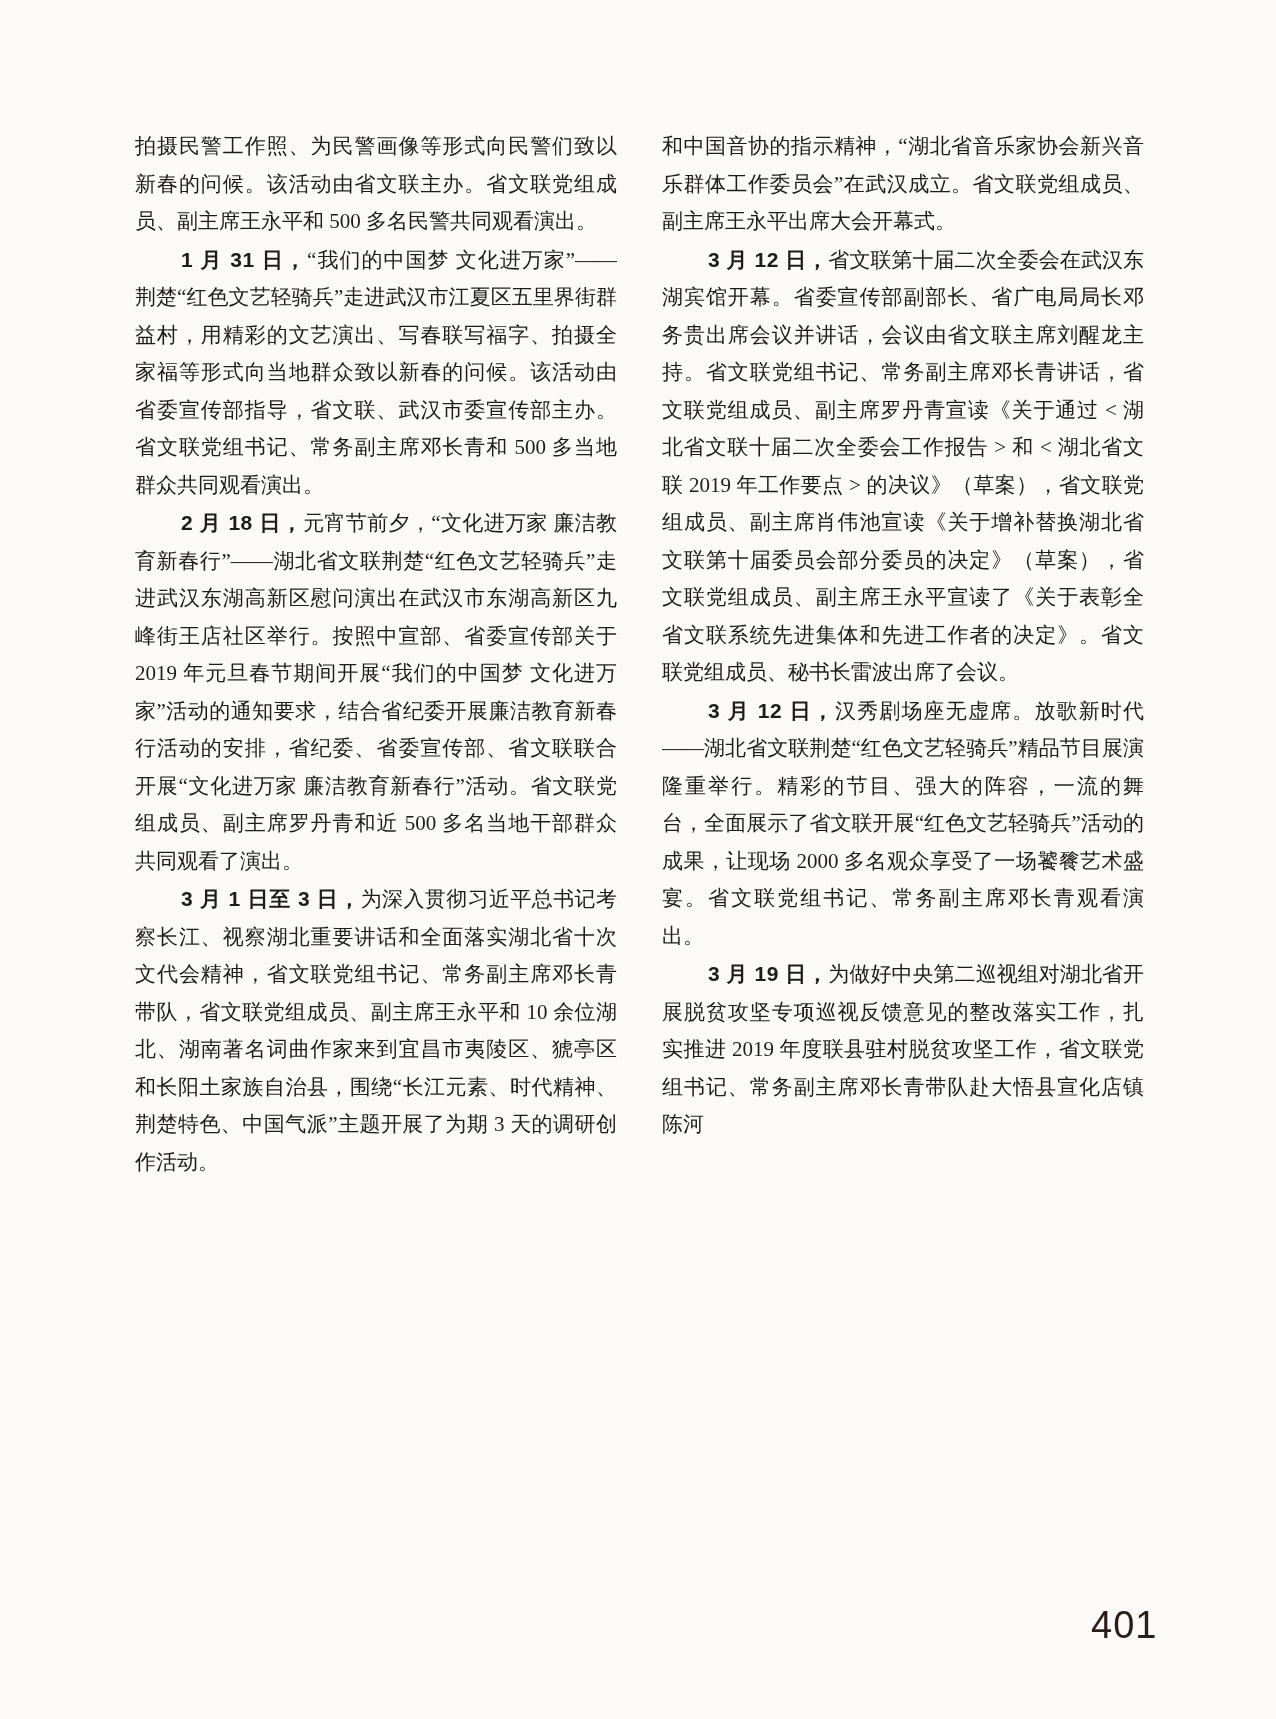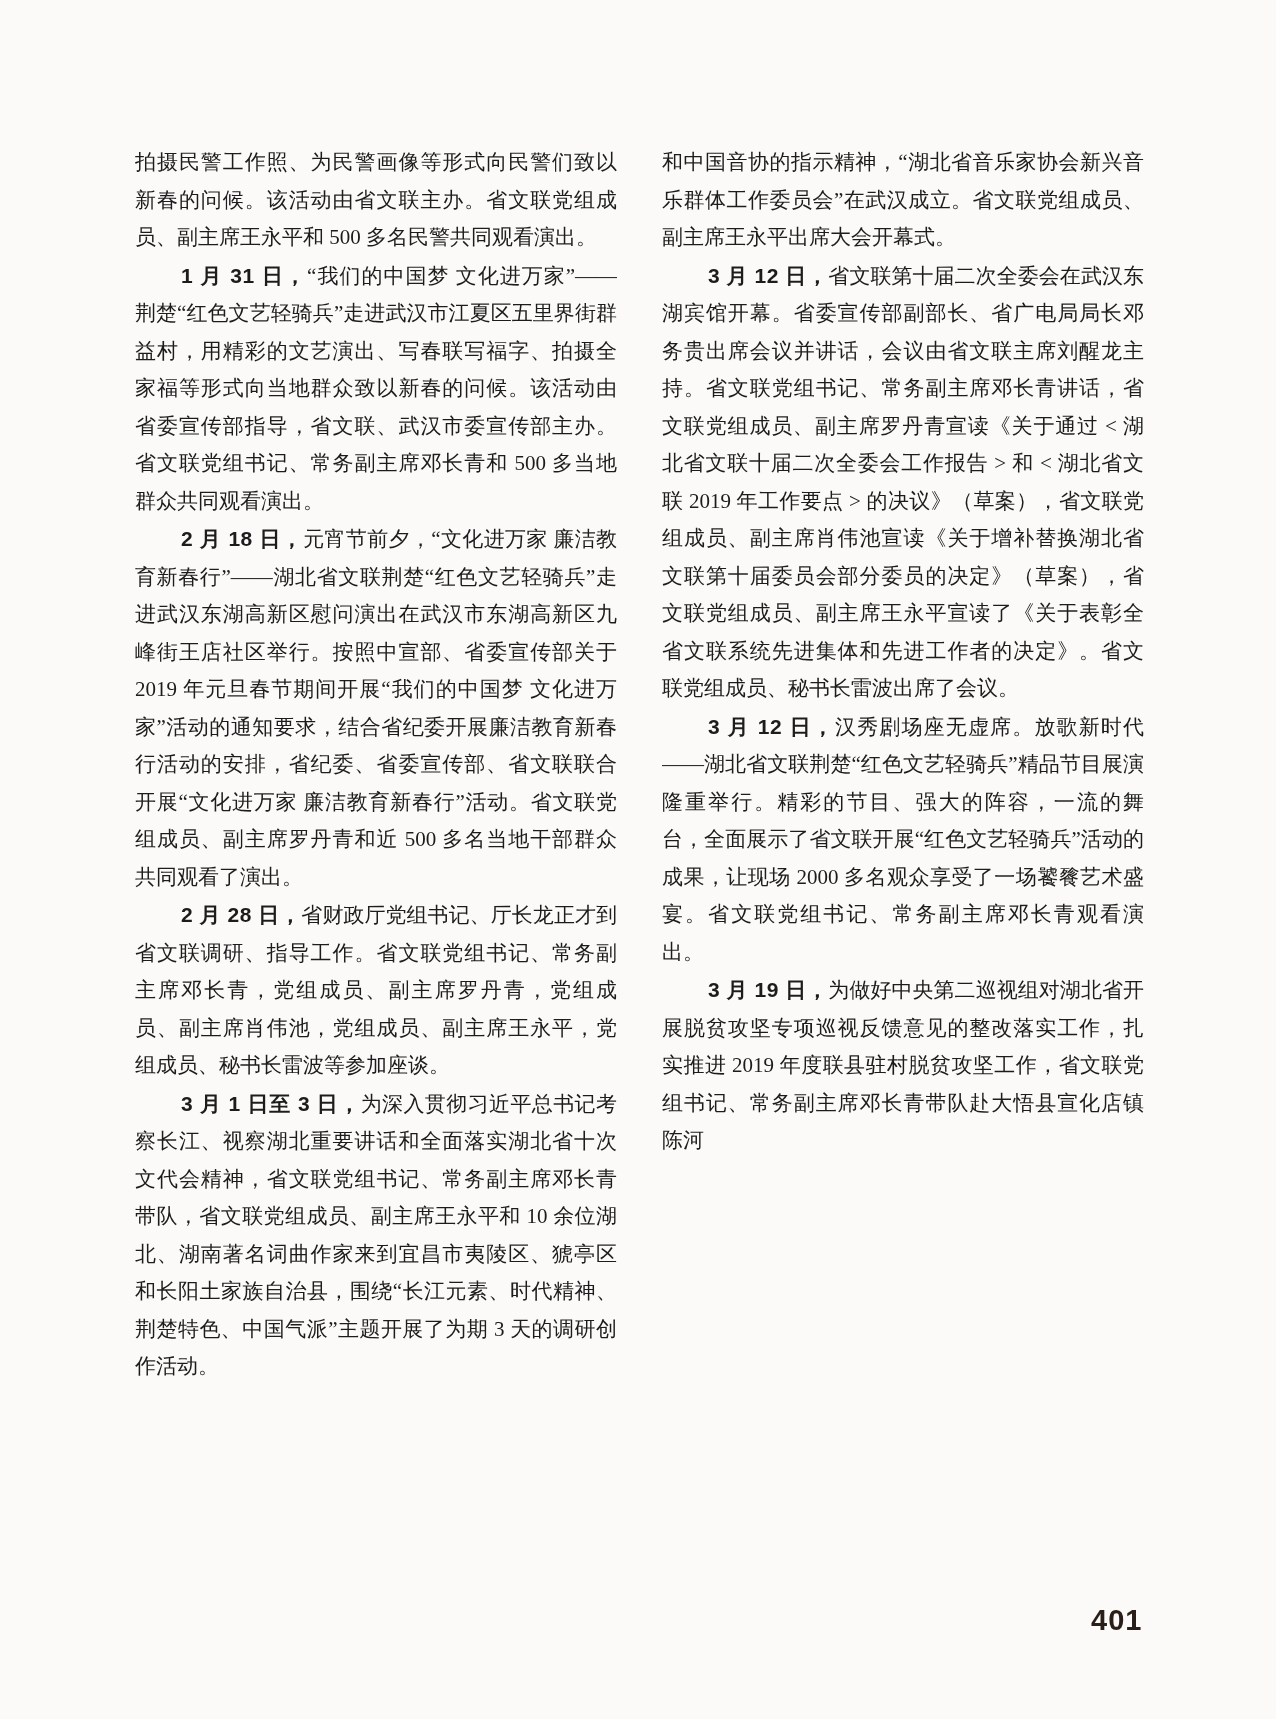--- a/index.html
+++ b/index.html
@@ -14,21 +14,21 @@
     font-family: "Liberation Serif", "DejaVu Serif", serif;
     color: #1c1c1c;
     overflow: hidden;
   }
   .page {
     position: absolute;
     inset: 0;
   }
   .column {
     position: absolute;
-    top: 144px;
+    top: 128px;
     width: 482px;
     height: 1470px;
     font-size: 21px;
     line-height: 37.5px;
     overflow: hidden;
   }
   .column-left  { left: 135px; }
   .column-right { left: 662px; }
   .para {
     margin: 0;
@@ -41,35 +41,34 @@
   .date {
     font-family: "Liberation Sans", "DejaVu Sans", sans-serif;
     font-weight: 700;
     letter-spacing: 0.5px;
   }
   .page-number {
     position: absolute;
     left: 1091px;
     top: 1604px;
     font-family: "Liberation Sans", "DejaVu Sans", sans-serif;
-    font-size: 29px;
-    font-weight: 700;
+    font-size: 38px;
+    font-weight: 400;
     letter-spacing: 1px;
     color: #2a1e18;
   }
 </style>
 </head>
 <body style="background: rgb(251, 250, 248); color: rgb(28, 28, 28);">
 
 <div class="page">
   <div class="column column-left">
       <p class="para"><span>拍摄民警工作照、为民警画像等形式向民警们致以新春的问候。该活动由省文联主办。省文联党组成员、副主席王永平和 500 多名民警共同观看演出。</span></p>
       <p class="para indent"><span class="date">1 月 31 日，</span><span>“我们的中国梦 文化进万家”——荆楚“红色文艺轻骑兵”走进武汉市江夏区五里界街群益村，用精彩的文艺演出、写春联写福字、拍摄全家福等形式向当地群众致以新春的问候。该活动由省委宣传部指导，省文联、武汉市委宣传部主办。省文联党组书记、常务副主席邓长青和 500 多当地群众共同观看演出。</span></p>
       <p class="para indent"><span class="date">2 月 18 日，</span><span>元宵节前夕，“文化进万家 廉洁教育新春行”——湖北省文联荆楚“红色文艺轻骑兵”走进武汉东湖高新区慰问演出在武汉市东湖高新区九峰街王店社区举行。按照中宣部、省委宣传部关于 2019 年元旦春节期间开展“我们的中国梦 文化进万家”活动的通知要求，结合省纪委开展廉洁教育新春行活动的安排，省纪委、省委宣传部、省文联联合开展“文化进万家 廉洁教育新春行”活动。省文联党组成员、副主席罗丹青和近 500 多名当地干部群众共同观看了演出。</span></p>
-      <p class="para indent"><span class="date">2 月 28 日，</span><span>省财政厅党组书记、厅长龙正才到省文联调研、指导工作。省文联党组书记、常务副主席邓长青，党组成员、副主席罗丹青，党组成员、副主席肖伟池，党组成员、副主席王永平，党组成员、秘书长雷波等参加座谈。</span></p>
       <p class="para indent"><span class="date">3 月 1 日至 3 日，</span><span>为深入贯彻习近平总书记考察长江、视察湖北重要讲话和全面落实湖北省十次文代会精神，省文联党组书记、常务副主席邓长青带队，省文联党组成员、副主席王永平和 10 余位湖北、湖南著名词曲作家来到宜昌市夷陵区、猇亭区和长阳土家族自治县，围绕“长江元素、时代精神、荆楚特色、中国气派”主题开展了为期 3 天的调研创作活动。</span></p>
       <p class="para indent"></p>
     </div>
   <div class="column column-right">
       <p class="para"><span>和中国音协的指示精神，“湖北省音乐家协会新兴音乐群体工作委员会”在武汉成立。省文联党组成员、副主席王永平出席大会开幕式。</span></p>
       <p class="para indent"><span class="date">3 月 12 日，</span><span>省文联第十届二次全委会在武汉东湖宾馆开幕。省委宣传部副部长、省广电局局长邓务贵出席会议并讲话，会议由省文联主席刘醒龙主持。省文联党组书记、常务副主席邓长青讲话，省文联党组成员、副主席罗丹青宣读《关于通过 &lt; 湖北省文联十届二次全委会工作报告 &gt; 和 &lt; 湖北省文联 2019 年工作要点 &gt; 的决议》（草案），省文联党组成员、副主席肖伟池宣读《关于增补替换湖北省文联第十届委员会部分委员的决定》（草案），省文联党组成员、副主席王永平宣读了《关于表彰全省文联系统先进集体和先进工作者的决定》。省文联党组成员、秘书长雷波出席了会议。</span></p>
       <p class="para indent"><span class="date">3 月 12 日，</span><span>汉秀剧场座无虚席。放歌新时代——湖北省文联荆楚“红色文艺轻骑兵”精品节目展演隆重举行。精彩的节目、强大的阵容，一流的舞台，全面展示了省文联开展“红色文艺轻骑兵”活动的成果，让现场 2000 多名观众享受了一场饕餮艺术盛宴。省文联党组书记、常务副主席邓长青观看演出。</span></p>
       <p class="para indent"><span class="date">3 月 19 日，</span><span>为做好中央第二巡视组对湖北省开展脱贫攻坚专项巡视反馈意见的整改落实工作，扎实推进 2019 年度联县驻村脱贫攻坚工作，省文联党组书记、常务副主席邓长青带队赴大悟县宣化店镇陈河</span></p>
     </div>
   <div class="page-number" style="color: rgb(42, 30, 24);">401</div>

